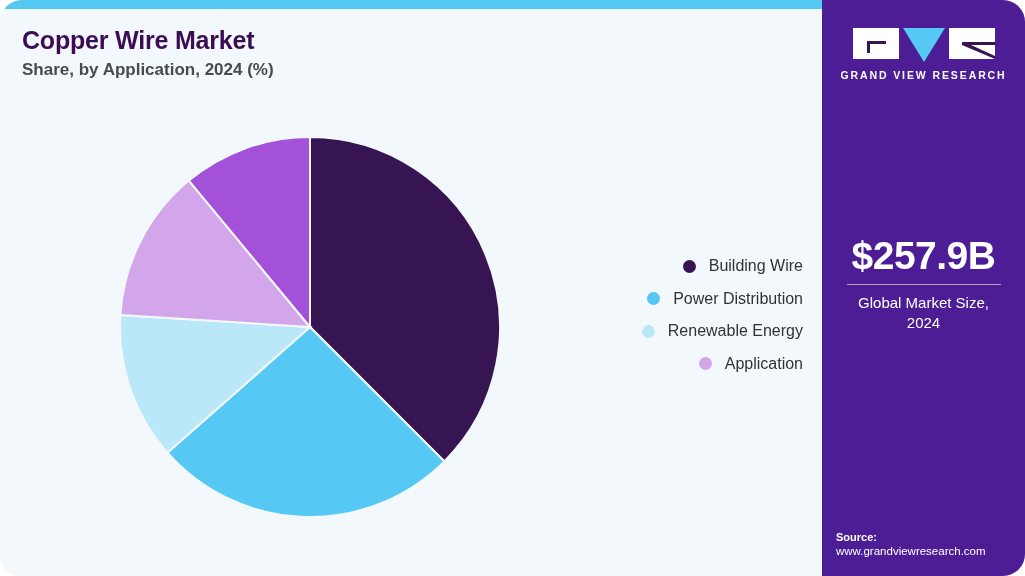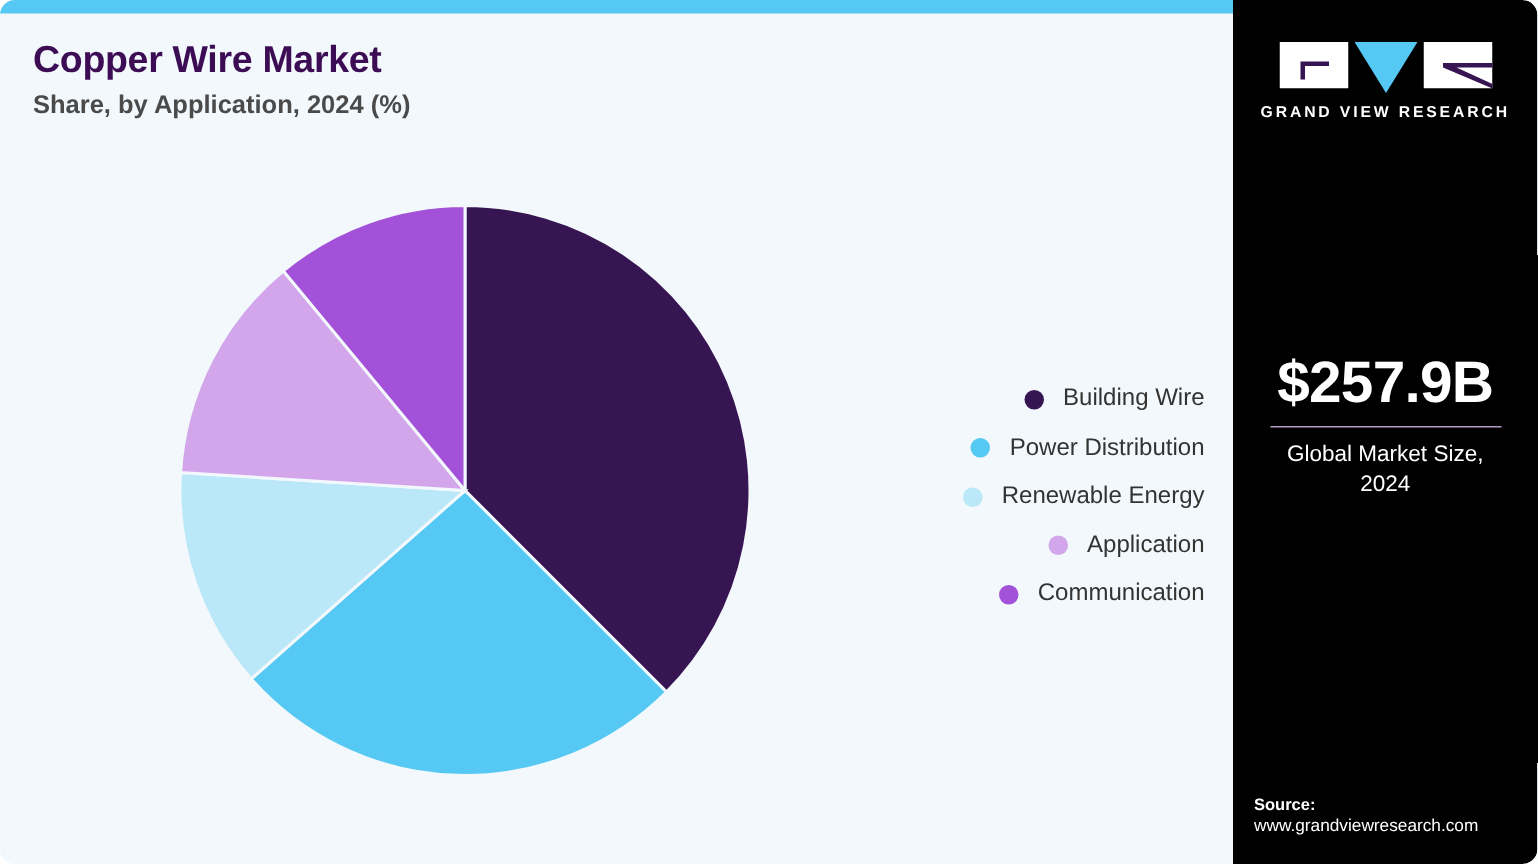--- a/index.html
+++ b/index.html
@@ -12,21 +12,21 @@
     height: 576px;
     font-family: "Liberation Sans", sans-serif;
     overflow: hidden;
   }
   #infographic {
     position: relative;
     width: 1025px;
     height: 576px;
     box-sizing: border-box;
     background: #f2f8fb;
-    border-radius: 10px;
+    border-radius: 22px;
     overflow: hidden;
   }
   #left-panel {
     position: absolute;
     left: 0;
     top: 0;
     width: 822px;
     height: 576px;
     background: #f2f8fb;
   }
@@ -93,21 +93,21 @@
     white-space: nowrap;
     line-height: 1;
   }
 
   #right-panel {
     position: absolute;
     left: 822px;
     top: 0;
     width: 203px;
     height: 576px;
-    background: #000000;
+    background: #4c1d95;
     border-radius: 0 10px 10px 0;
   }
   #logo {
     position: absolute;
     left: 0;
     top: 28px;
     width: 203px;
     text-align: center;
   }
   #logo-marks {
@@ -205,24 +205,20 @@
         <span class="legend-dot" style="background:#55c8f3"></span>
         <span class="legend-label">Power Distribution</span>
       </div>
       <div class="legend-row">
         <span class="legend-dot" style="background:#bbe8f8"></span>
         <span class="legend-label">Renewable Energy</span>
       </div>
       <div class="legend-row">
         <span class="legend-dot" style="background:#d3a6ec"></span>
         <span class="legend-label">Application</span>
-      </div>
-      <div class="legend-row">
-        <span class="legend-dot" style="background:#a351d8"></span>
-        <span class="legend-label">Communication</span>
       </div>
     </div>
 
   </div>
 
   <div id="right-panel">
 
     <div id="logo">
       <div id="logo-marks">
         <svg class="logo-glyph" width="46" height="31" viewBox="0 0 46 31">

